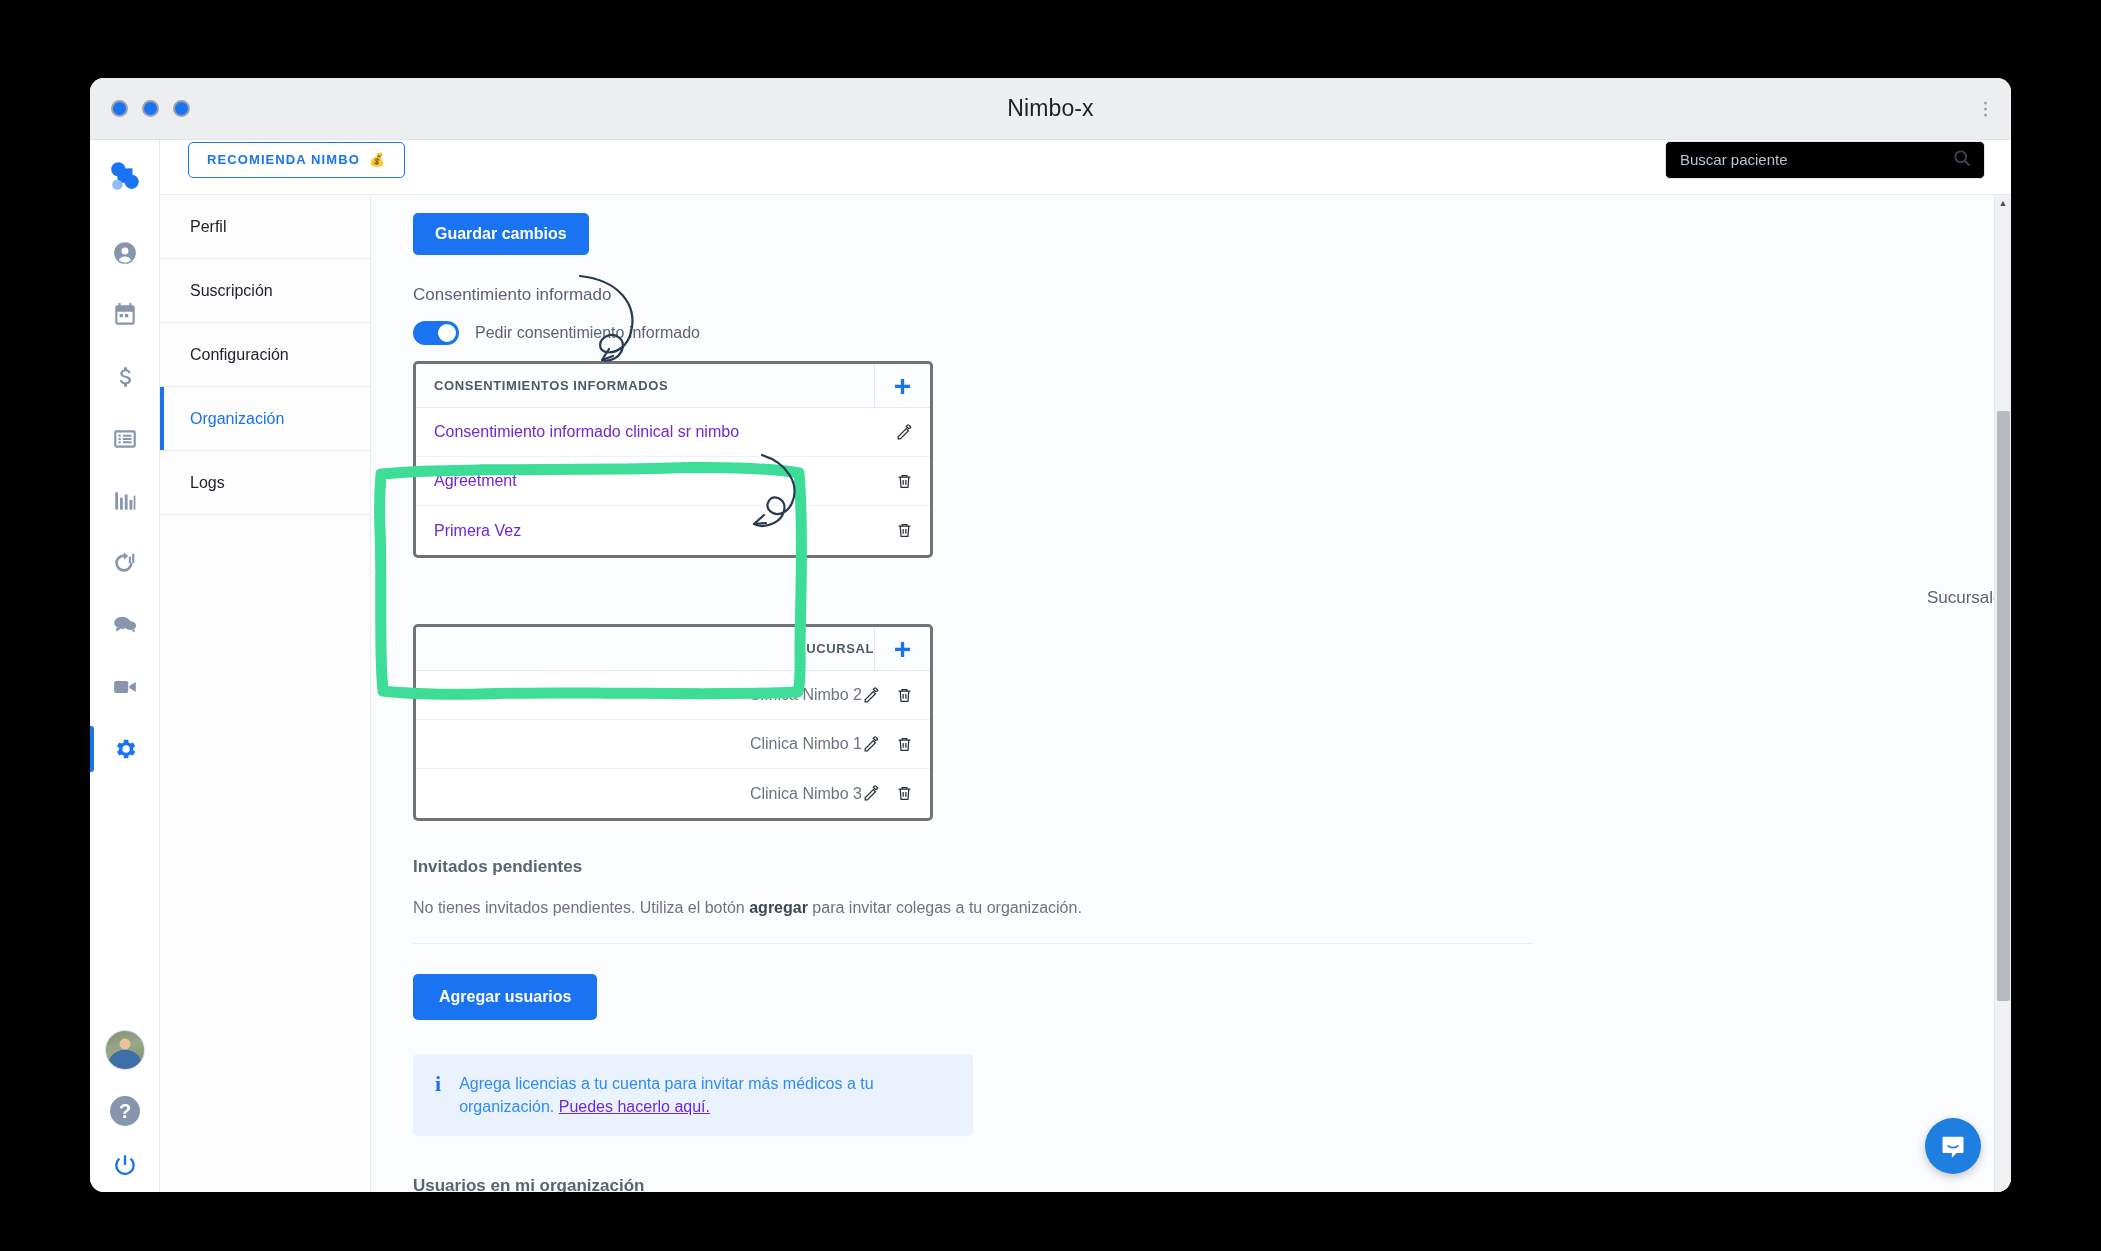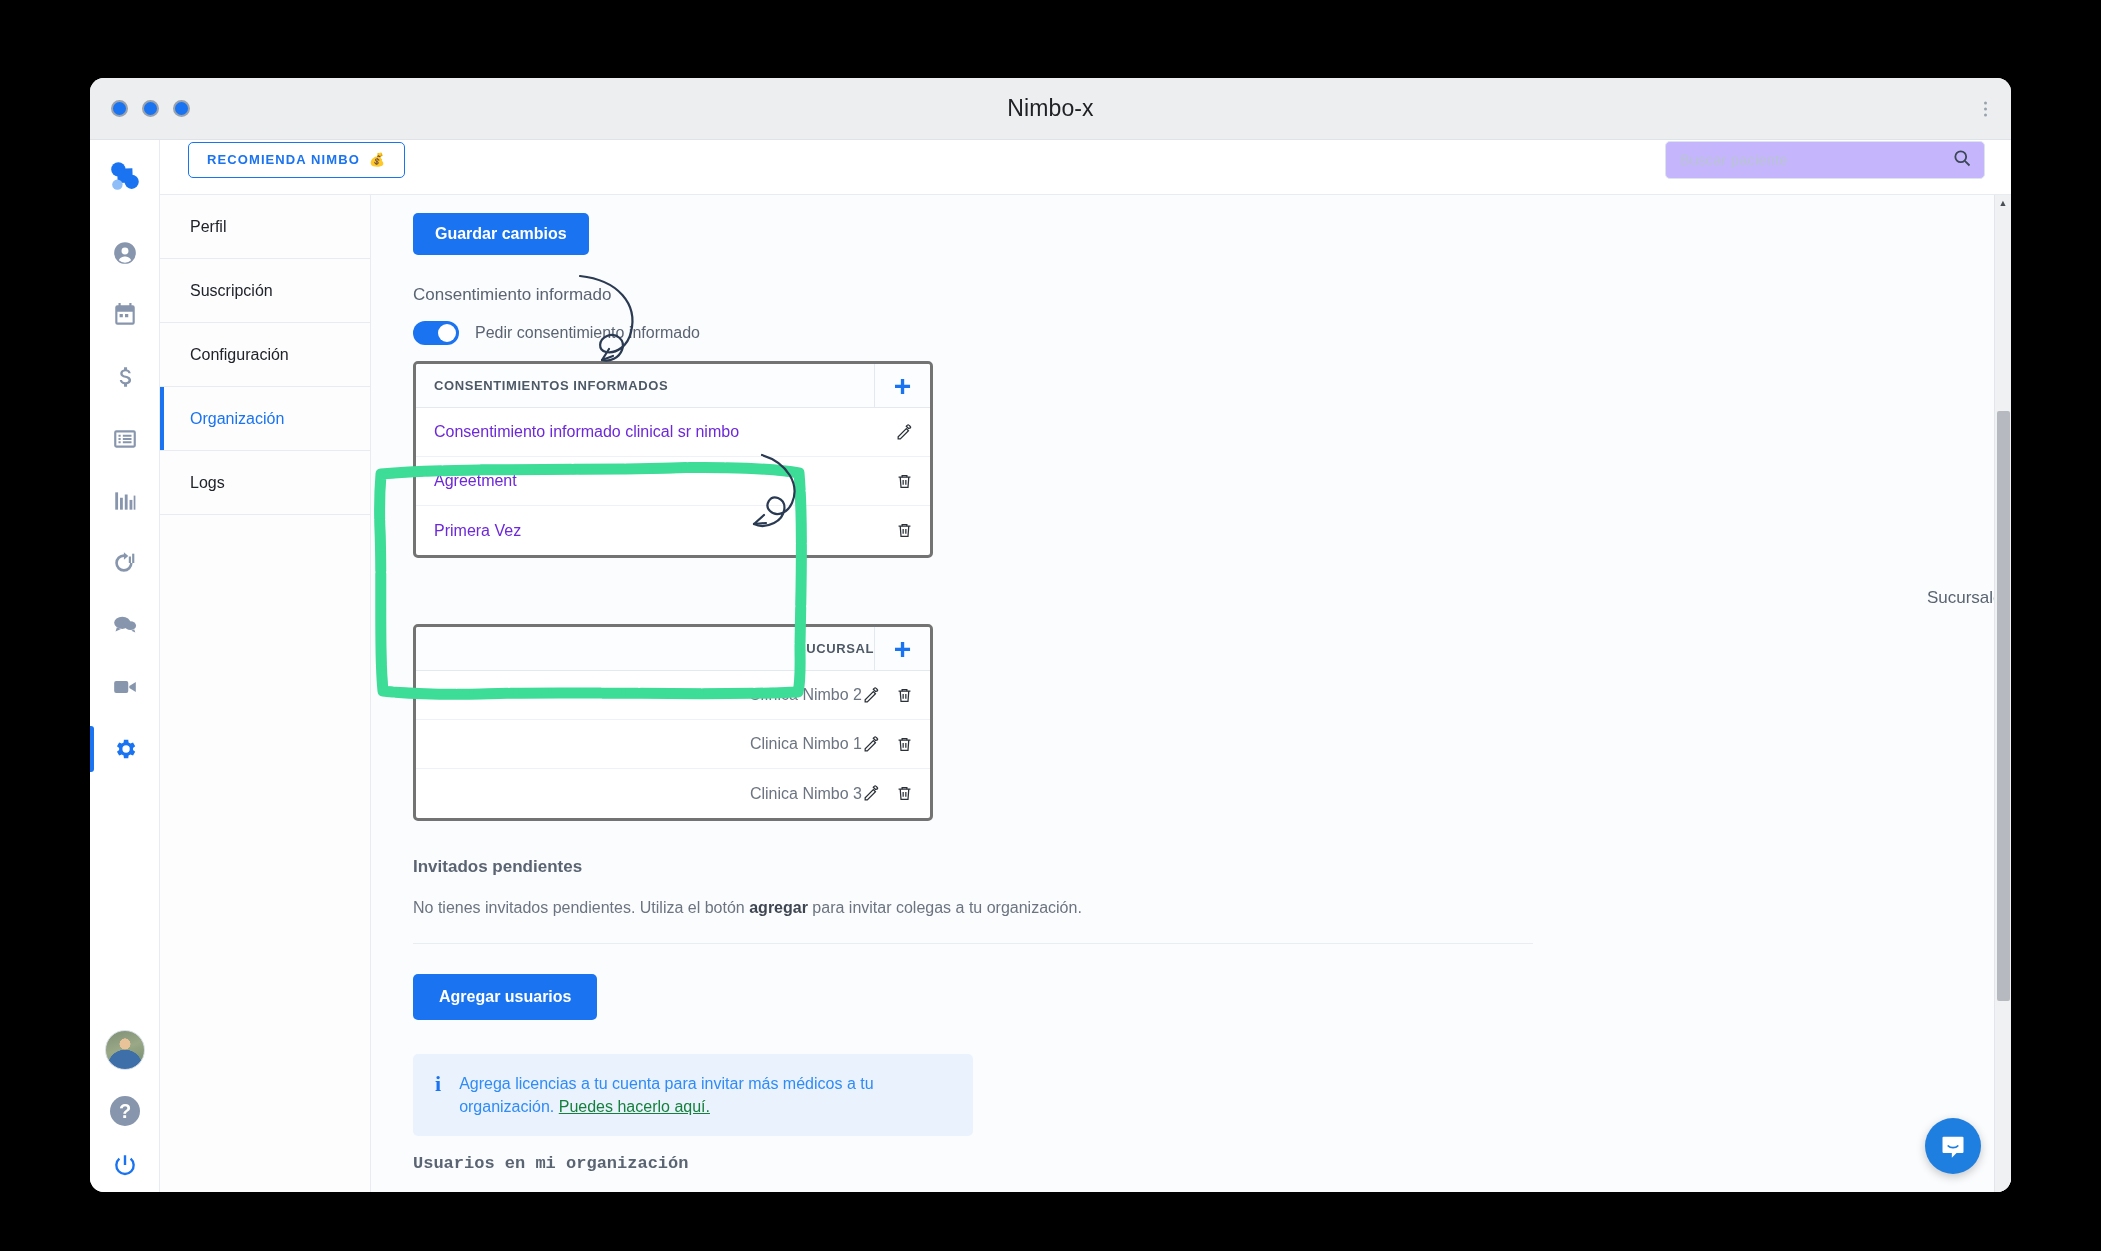--- a/index.html
+++ b/index.html
@@ -100,21 +100,21 @@
   #promo-btn {
     border: 1px solid #1a73f0; color: #1a73f0; background: #fff;
     border-radius: 5px; height: 36px; padding: 0 18px;
     font-size: 13px; font-weight: bold; letter-spacing: 1.1px;
     display: flex; align-items: center; gap: 9px; cursor: pointer;
   }
   #search-wrap {
     width: 320px; height: 38px;
     border: 1px solid #dde4ec; border-radius: 5px;
     display: flex; align-items: center; padding: 0 12px 0 14px;
-    background: #c4b5fd;
+    background: #000000;
   }
   #search-input {
     flex: 1; border: none; outline: none; font-size: 15px;
     color: #5a6472; background: transparent;
     font-family: "Liberation Sans", sans-serif;
   }
   #search-input::placeholder { color: #b9c4d2; }
   #search-icon svg { width: 20px; height: 20px; fill: none; stroke: #3d4856; stroke-width: 2.2; }
 
   
@@ -205,21 +205,21 @@
 
   #info-banner {
     width: 560px; background: #eaf2fe; border-radius: 5px;
     display: flex; gap: 18px; padding: 18px 22px; margin-top: 34px;
   }
   #info-banner .i {
     color: #1a73f0; font-size: 22px; font-weight: bold;
     font-family: "Liberation Serif", serif; line-height: 1.1;
   }
   #info-banner .txt { font-size: 16px; color: #2f8bf5; line-height: 1.45; }
-  #info-banner .txt a { color: #15803d; text-decoration: underline; }
+  #info-banner .txt a { color: #6d28d9; text-decoration: underline; }
 
   
   #annot-box {
     position: absolute; left: 0px; top: 265px;
     width: 440px; height: 243px;
     pointer-events: none;
   }
   #annot-box svg { width: 100%; height: 100%; overflow: visible; }
 
   #arrow-subnav { position: absolute; left: 205px; top: 75px; width: 90px; height: 100px; pointer-events: none; }
@@ -526,21 +526,21 @@
 
             <button class="btn-primary" style="margin-top:30px;height:46px;padding:0 26px;">Agregar usuarios</button>
 
             <div id="info-banner">
               <div class="i">i</div>
               <div class="txt">
                 <span>Agrega licencias a tu cuenta para invitar más médicos a tu organización. </span><a href="#">Puedes hacerlo aquí.</a>
               </div>
             </div>
 
-            <div class="muted-title" style="margin-top:18px;font-family:Liberation Mono, monospace;">Usuarios en mi organización</div>
+            <div class="muted-title" style="margin-top:40px;">Usuarios en mi organización</div>
 
             
             <div id="annot-box">
               <svg viewBox="0 0 440 243" preserveAspectRatio="none">
                 <path d="M10,14 C90,7 210,11 300,8 C360,6 412,10 428,13
                          C432,60 430,130 429,185 C429,205 430,220 427,232
                          C340,236 200,231 110,234 C70,235 28,233 12,231
                          C8,190 11,120 9,70 C8,46 9,26 10,14 Z" fill="none" stroke="#3ddc97" stroke-width="11" stroke-linejoin="round" stroke-linecap="round" stroke-dasharray="60 3 35 2 90 3 50 2"></path>
                 <path d="M12,16 C95,9 215,13 305,10 C362,8 414,12 426,15
                          C430,62 428,132 427,187 C427,207 428,221 425,230

